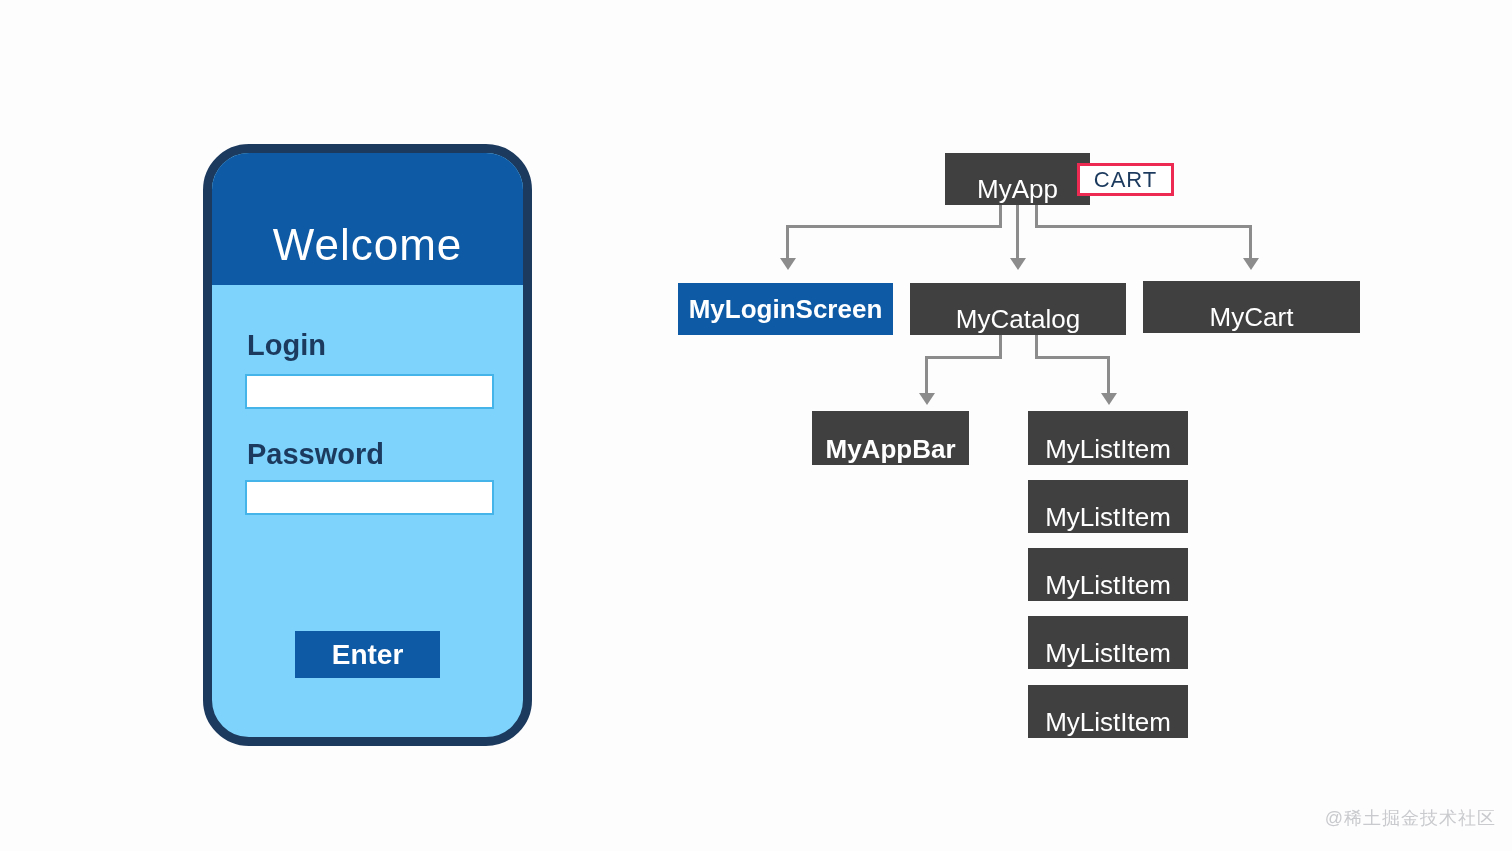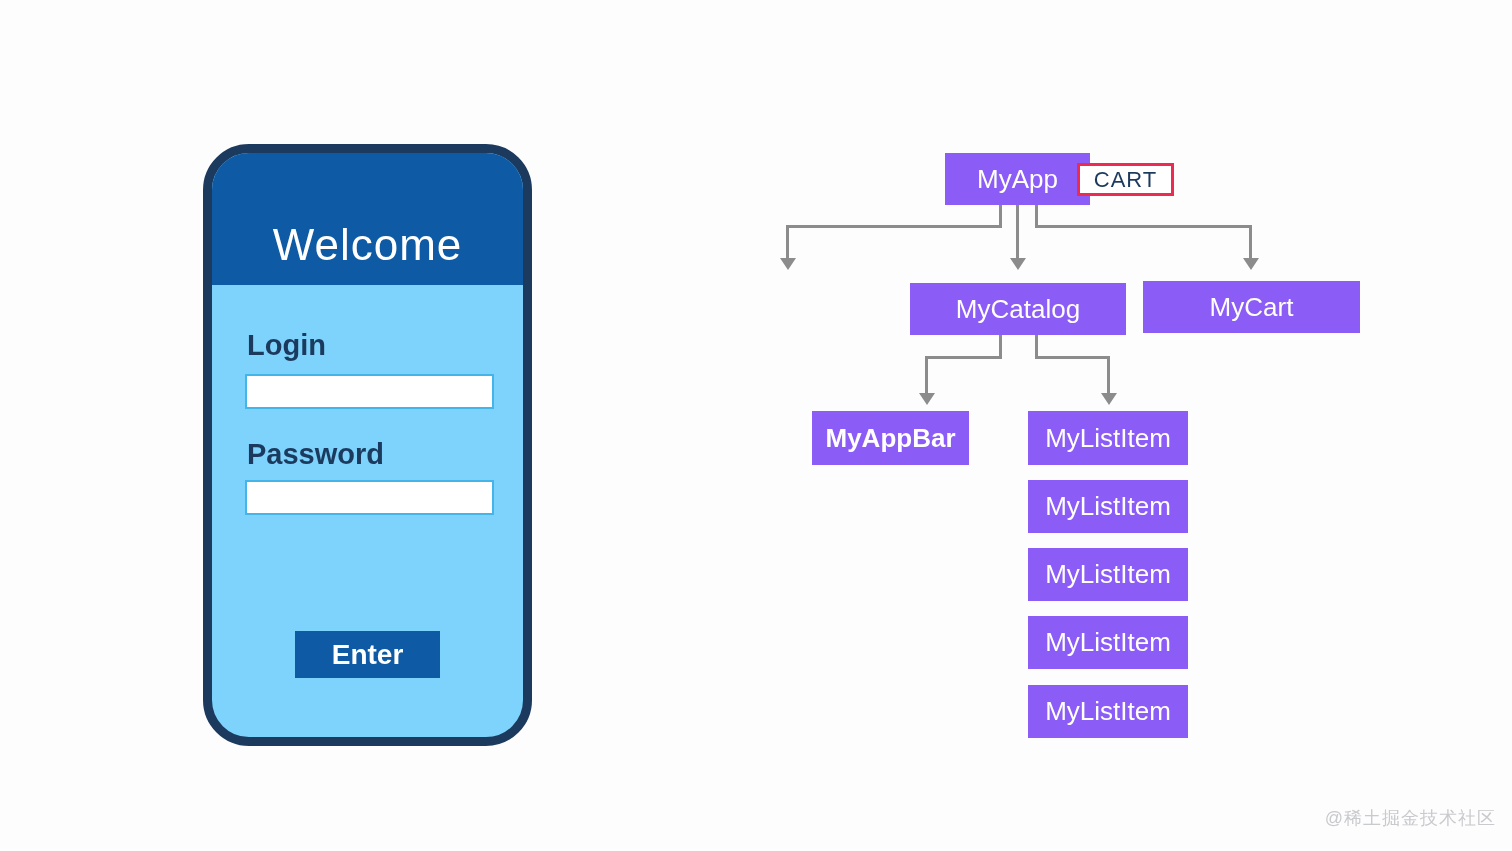--- a/index.html
+++ b/index.html
@@ -21,21 +21,21 @@
          border:2px solid #45b4e8;background:#ffffff;border-radius:0;outline:none;
          font-size:20px;color:#1c3a5e;padding:0 8px;}
   .input-login{top:221px;}
   .input-password{top:327px;}
   .enter-btn{position:absolute;left:83px;top:478px;width:145px;height:47px;
          background:#0e5aa4;color:#ffffff;border:none;font-size:28px;font-weight:600;
          font-family:"Liberation Sans",sans-serif;cursor:pointer;}
   
   .node{position:absolute;display:flex;align-items:center;justify-content:center;
         color:#ffffff;font-size:26px;font-weight:500;box-sizing:border-box;}
-  .node.gray{background:#8b5cf6;}
+  .node.gray{background:#404040;align-items:flex-end;}
   .node.blue{background:#0e5aa4;font-weight:700;}
   .n-myapp{left:945px;top:153px;width:145px;height:52px;z-index:1;}
   .cart-badge{position:absolute;left:1077px;top:163px;width:97px;height:33px;z-index:2;
         background:#ffffff;border:3px solid #ed2b52;box-sizing:border-box;
         display:flex;align-items:center;justify-content:center;
         color:#1c3a5e;font-size:22px;font-weight:500;letter-spacing:1px;}
   .n-login{left:678px;top:283px;width:215px;height:52px;}
   .n-catalog{left:910px;top:283px;width:216px;height:52px;}
   .n-cart{left:1143px;top:281px;width:217px;height:52px;}
   .n-appbar{left:812px;top:411px;width:157px;height:54px;font-weight:bold;}
@@ -79,20 +79,23 @@
   <div class="seg" style="left:1016px;top:205px;width:3px;height:55px"></div>
   <div class="seg" style="left:1035px;top:205px;width:3px;height:22px"></div>
   <div class="seg" style="left:786px;top:225px;width:216px;height:3px"></div>
   <div class="seg" style="left:1035px;top:225px;width:217px;height:3px"></div>
   <div class="seg" style="left:786px;top:225px;width:3px;height:35px"></div>
   <div class="seg" style="left:1249px;top:225px;width:3px;height:35px"></div>
   <div class="arrow-down" style="left:780px;top:258px"></div>
   <div class="arrow-down" style="left:1010px;top:258px"></div>
   <div class="arrow-down" style="left:1243px;top:258px"></div>
 
+  <div class="node blue n-login">
+    <span>MyLoginScreen</span>
+  </div>
   <div class="node gray n-catalog">
     <span>MyCatalog</span>
   </div>
   <div class="node gray n-cart">
     <span>MyCart</span>
   </div>
 
   <div class="seg" style="left:999px;top:335px;width:3px;height:23px"></div>
   <div class="seg" style="left:1035px;top:335px;width:3px;height:23px"></div>
   <div class="seg" style="left:925px;top:356px;width:77px;height:3px"></div>

